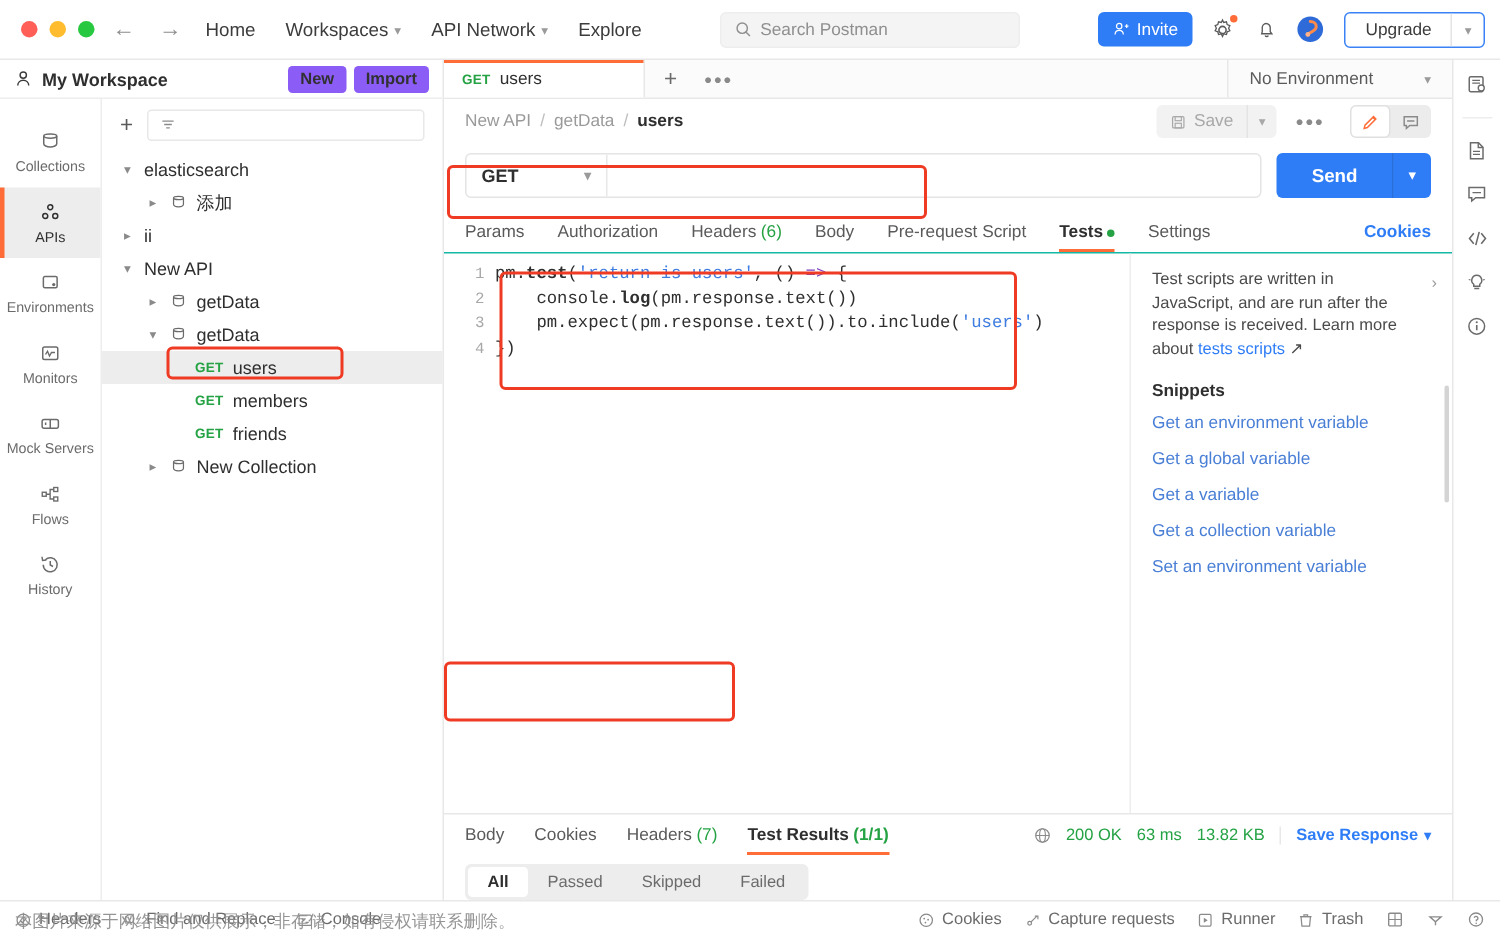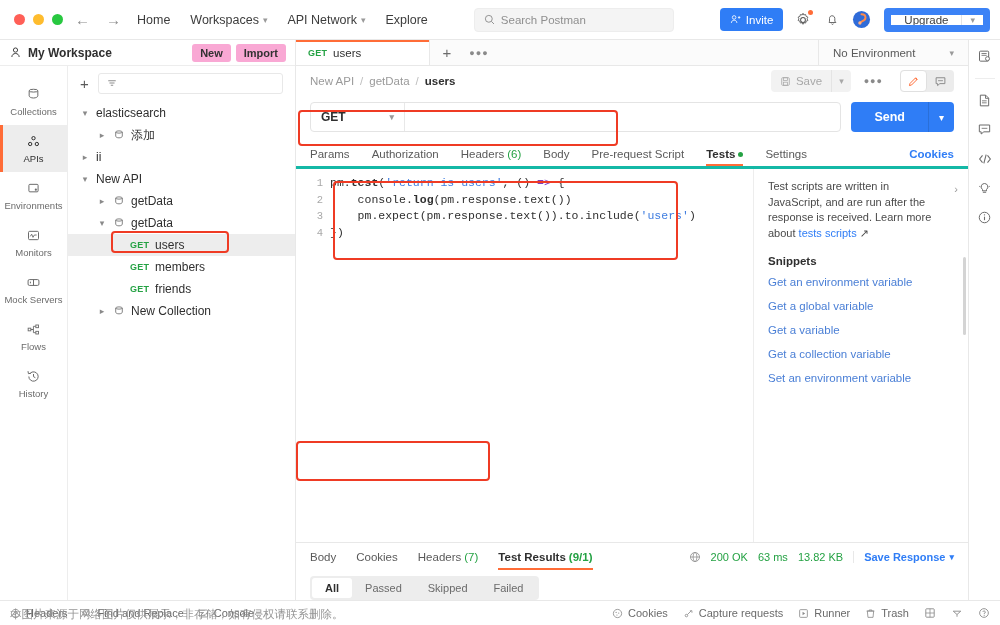--- a/index.html
+++ b/index.html
@@ -49,35 +49,35 @@
     border-radius: 4px; display: flex; align-items: center; gap: 5px; padding: 0 10px;
     font-weight: normal;
   }
   .icon-btn { position: relative; width: 18px; height: 18px; display: flex; align-items: center; justify-content: center; color: #5a5a5a; }
   .notif-dot { position: absolute; top: -1px; right: -1px; width: 5px; height: 5px; border-radius: 50%; background: #ff6c37; }
   .avatar {
     width: 19px; height: 19px; border-radius: 50%;
     background: #fff; display:flex; align-items:center; justify-content:center;
   }
   .upgrade {
-    display: flex; align-items: center; height: 24px; border: 7px solid #3b82f6;
+    display: flex; align-items: center; height: 24px; border: 1px solid #3b82f6;
     border-radius: 4px; overflow: hidden; margin-left: 2px;
   }
   .upgrade-label { padding: 0 13px; font-size: 11.5px; color: #3c3c3c; }
   .upgrade-caret { border-left: 1px solid #e4e4e4; padding: 0 8px; color: #9a9a9a; font-size: 9px; height: 100%; display:flex; align-items:center; }
 
   
   .body { flex: 1; display: flex; min-height: 0; }
 
   
   .sidebar { width: 296px; flex: 0 0 296px; display: flex; flex-direction: column; border-right: 1px solid #e8e8e8; background: #fff; }
   .ws-header { height: 26px; display: flex; align-items: center; padding: 0 9px; gap: 6px; border-bottom: 1px solid #ededed; }
   .ws-name { font-size: 12px; font-weight: bold; color: #2f2f2f; }
   .ws-actions { margin-left: auto; display: flex; gap: 5px; }
-  .ws-btn { background: #f9a8d4; border-radius: 3px; font-size: 11px; padding: 3px 8px; color: #313131; font-weight: bold; }
+  .ws-btn { background: #8b5cf6; border-radius: 3px; font-size: 11px; padding: 3px 8px; color: #313131; font-weight: bold; }
 
   .sb-main { flex: 1; display: flex; min-height: 0; }
   .railbar { width: 68px; flex: 0 0 68px; border-right: 1px solid #ededed; padding-top: 12px; }
   .rail-item {
     position: relative; height: 47px; display: flex; flex-direction: column;
     align-items: center; justify-content: center; gap: 3px; color: #6b6b6b; font-size: 9.5px;
   }
   .rail-item.active { background: #ededed; color: #2f2f2f; }
   .rail-item.active::before { content:""; position:absolute; left:0; top:0; bottom:0; width:3px; background:#ff6c37; }
   .rail-ico { width: 16px; height: 16px; display:flex; align-items:center; justify-content:center; }
@@ -121,21 +121,21 @@
   .tg.on { background:#fff; border:1px solid #e0e0e0; border-radius:4px; }
 
   .urlrow { padding: 6px 14px 10px; }
   .urlbox { display: flex; height: 30px; border: 1px solid #e4e4e4; border-radius: 4px; background: #fff; overflow: hidden; }
   .method-sel { width: 94px; display: flex; align-items: center; justify-content: space-between; padding: 0 10px; font-weight: bold; font-size: 12px; border-right: 1px solid #e8e8e8; }
   .url-input { flex: 1; display: flex; align-items: center; padding: 0 10px; font-size: 12px; color: #2f2f2f; }
   .send-wrap { display: flex; margin-left: 10px; }
   .send-btn { background:#2f7df6; color:#fff; height:30px; display:flex; align-items:center; padding:0 23px; font-size:12.5px; font-weight:bold; border-radius:4px 0 0 4px; }
   .send-caret { background:#2f7df6; color:#fff; height:30px; width:26px; display:flex; align-items:center; justify-content:center; border-radius:0 4px 4px 0; border-left:1px solid #2a6fd8; font-size:10px; }
 
-  .reqtabs { height: 27px; display:flex; align-items:center; gap: 22px; padding: 0 14px; border-bottom: 3px solid #14b8a6; font-size: 11.5px; color:#5a5a5a;text-align:right; }
+  .reqtabs { height: 27px; display:flex; align-items:center; gap: 22px; padding: 0 14px; border-bottom: 1px solid #14b8a6; font-size: 11.5px; color:#5a5a5a;text-align:right; }
   .rt { position: relative; height: 100%; display:flex; align-items:center; gap:3px; }
   .rt.active { color:#2f2f2f; font-weight:bold; }
   .rt.active::after { content:""; position:absolute; left:0; right:0; bottom:0; height:2px; background:#ff6c37; }
   .rt .count { color:#25a244; }
   .greendot { width:5px; height:5px; border-radius:50%; background:#25a244; display:inline-block; }
   .cookies-link { margin-left:auto; color:#2f7df6; font-weight:bold; font-size: 11.5px; }
 
   .editor-area { flex: 1; display: flex; min-height: 0; }
   .code-pane { flex: 1; min-width: 0; position: relative; display: flex; overflow: hidden; }
   .gutter { width: 34px; flex: 0 0 34px; padding-top: 6px; text-align: right; padding-right: 7px; color:#a8a8a8; font-family:"Liberation Mono", monospace; font-size: 10.5px; line-height: 16.5px; }
@@ -581,21 +581,21 @@
           </div>
           <div class="rt">
             <span>Cookies</span>
           </div>
           <div class="rt">
             <span>Headers</span> 
             <span class="count">(7)</span>
           </div>
           <div class="rt active">
             <span>Test Results</span> 
-            <span class="count">(9/1)</span>
+            <span class="count">(1/1)</span>
           </div>
           <div class="resp-meta">
             <span>
               <svg width="12" height="12" viewBox="0 0 16 16">
                 <circle cx="8" cy="8" r="6" fill="none" stroke="#8a8a8a" stroke-width="1.1"></circle>
                 <ellipse cx="8" cy="8" rx="2.6" ry="6" fill="none" stroke="#8a8a8a" stroke-width="1"></ellipse>
                 <line x1="2" y1="8" x2="14" y2="8" stroke="#8a8a8a" stroke-width="1"></line>
               </svg>
             </span>
             <span>200 OK</span>

